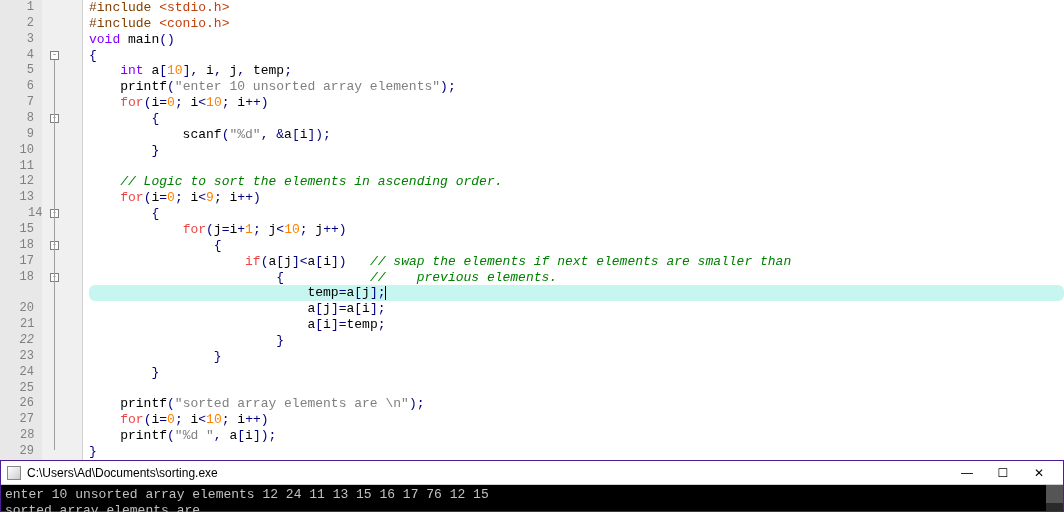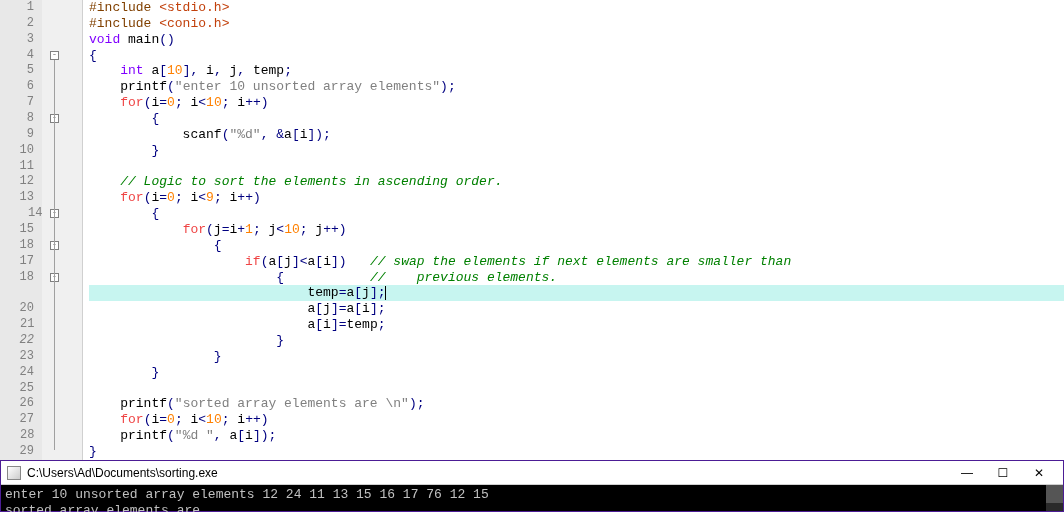--- a/index.html
+++ b/index.html
@@ -67,20 +67,21 @@
       line-height: 15.86px;
       white-space: pre;
       position: relative;
     }
     .code-line {
       height: 15.86px;
       position: relative;
     }
     .hl {
       background: #c7f5f0;
+      border-radius: 6px;
     }
     .tk-preproc { color: #804000; }
     .tk-kw { color: #ef4444; }
     .tk-type { color: #8000ff; }
     .tk-str { color: #808080; }
     .tk-num { color: #ff8000; }
     .tk-cmt { color: #008000; font-style: italic; }
     .tk-op { color: #000080; }
     .tk-id { color: #000; }
     .tk-brace { color: #000080; }

